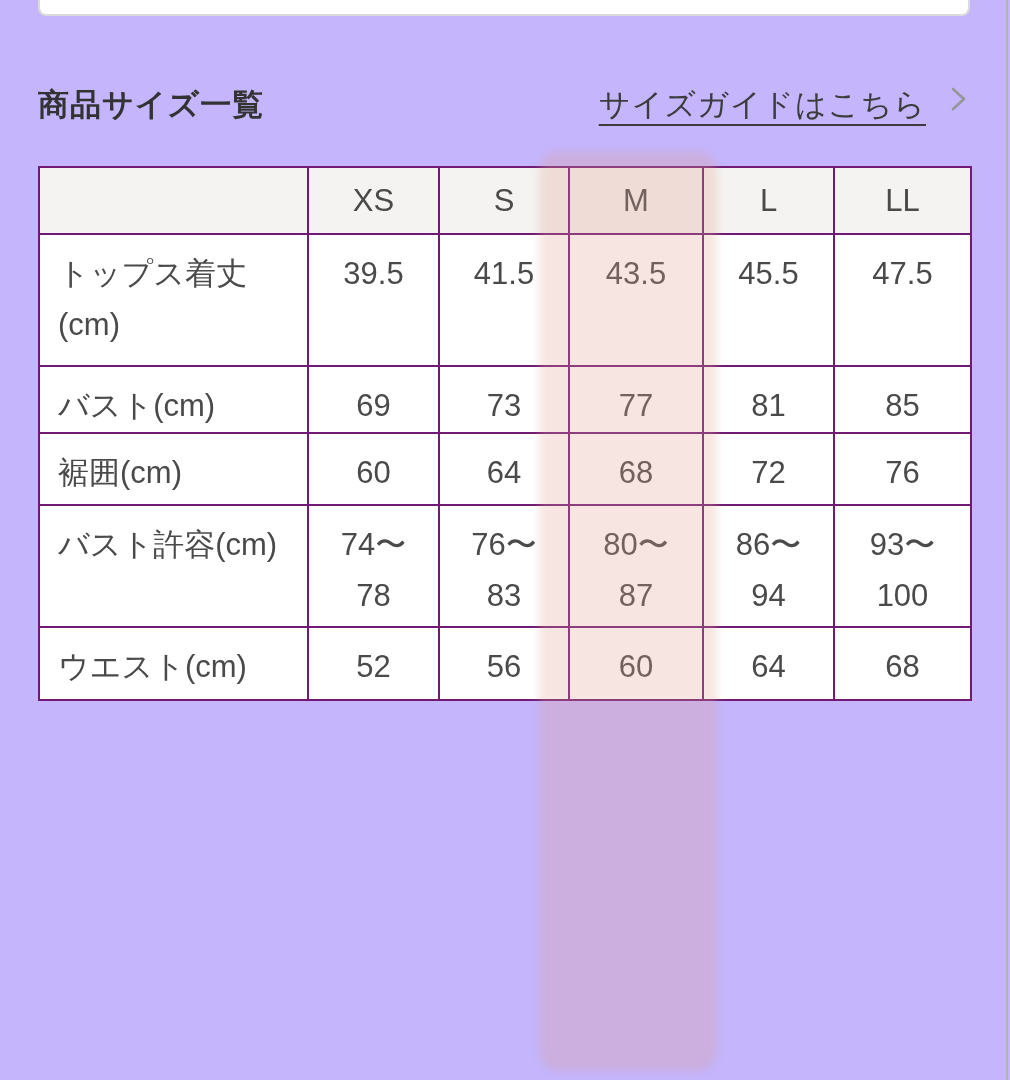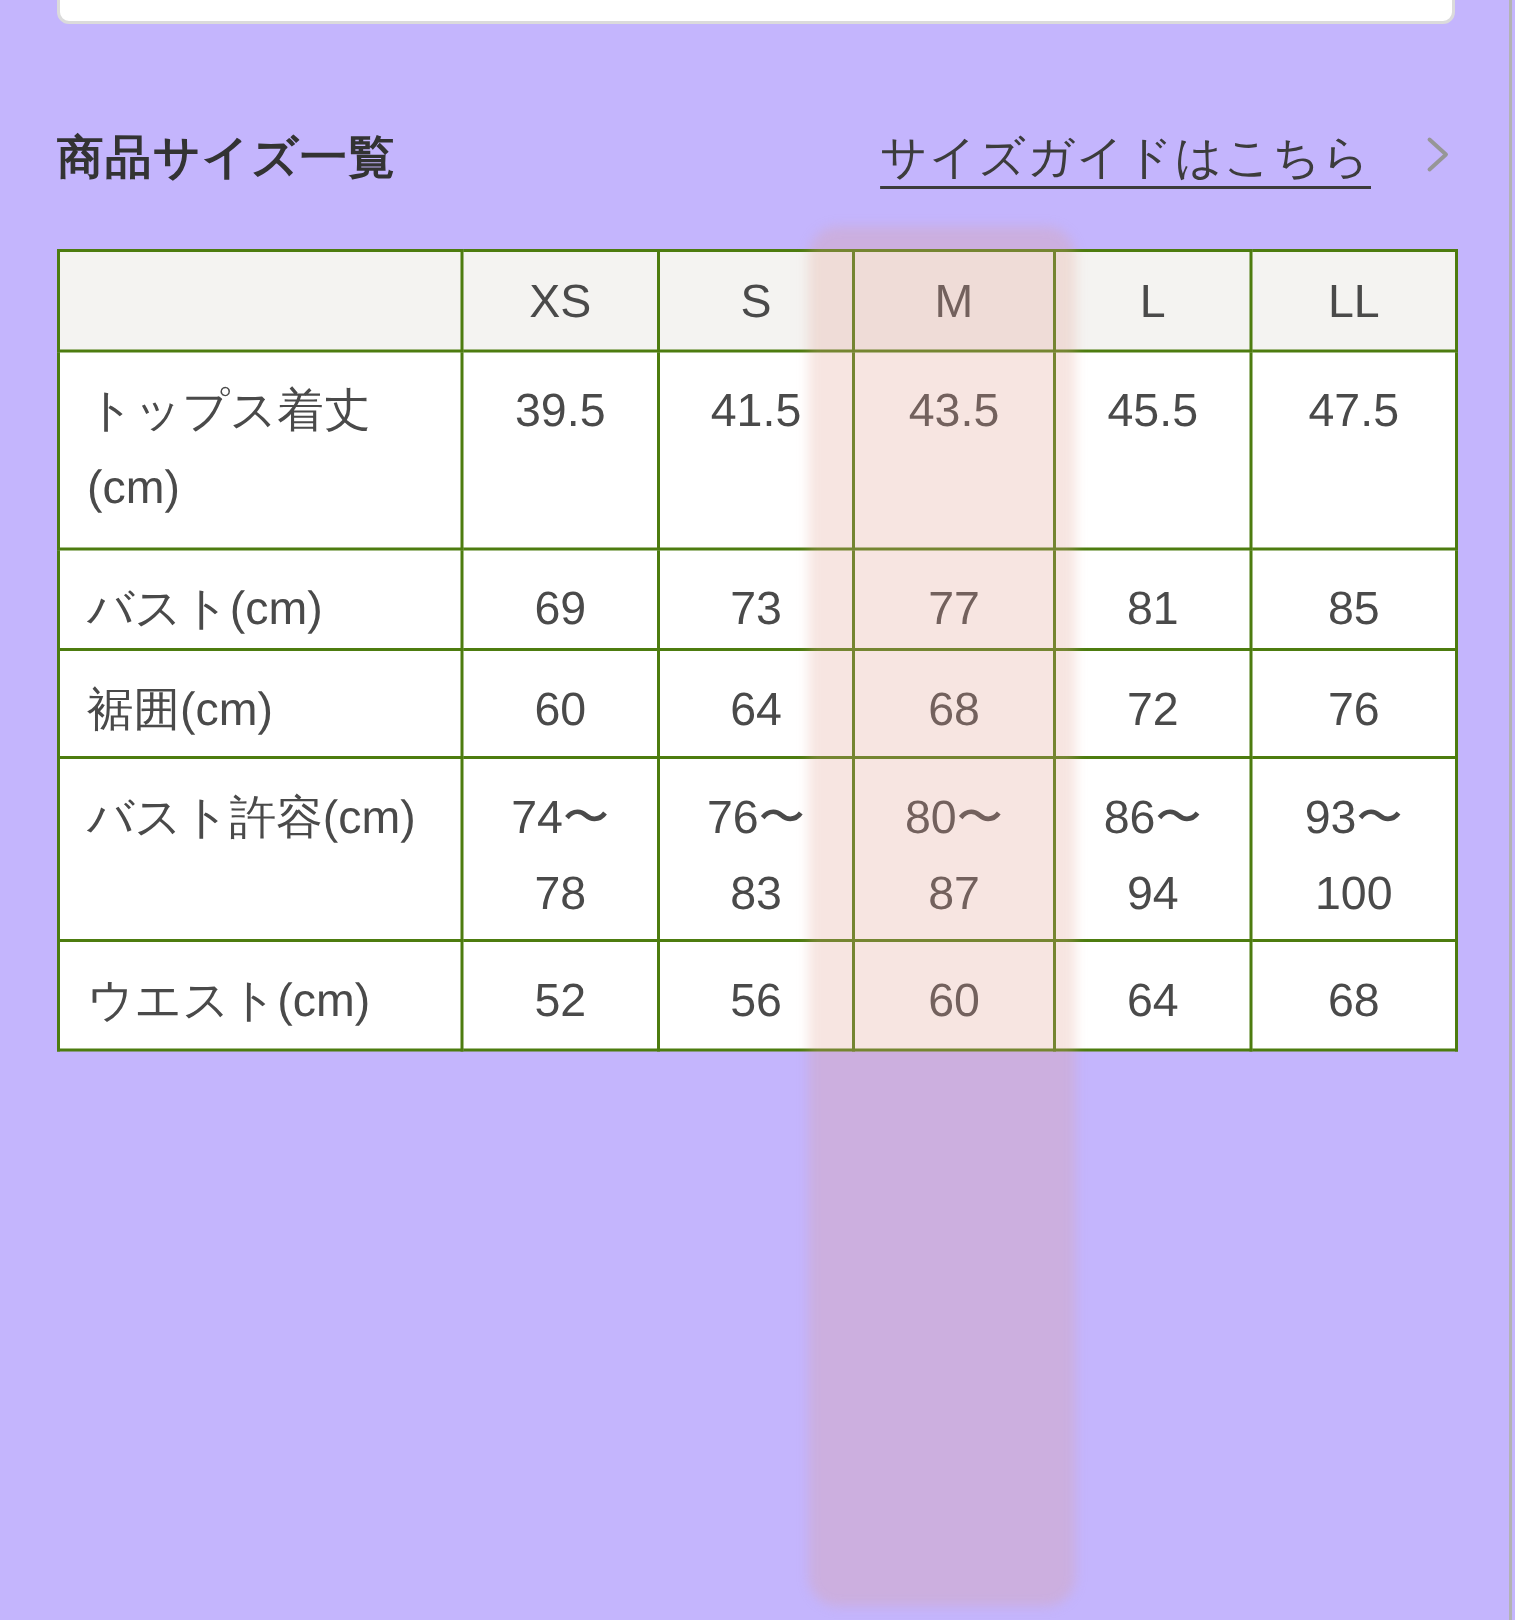--- a/index.html
+++ b/index.html
@@ -46,22 +46,22 @@
     align-items: center;
   }
   .page-title {
     font-size: 31px;
     font-weight: 700;
     color: #333333;
     letter-spacing: 1px;
   }
   .size-guide-link {
     display: flex;
-    align-items: center;
-    gap: 32px;
+    align-items: flex-start;
+    gap: 20px;
     cursor: pointer;
     text-decoration: none;
   }
   .size-guide-link .link-text {
     font-size: 31px;
     color: #3c3c3c;
     text-decoration: underline;
     text-decoration-thickness: 2px;
     text-underline-offset: 9px;
     letter-spacing: 1px;
@@ -70,21 +70,21 @@
 
   table.size-table {
     position: absolute;
     left: 38px;
     top: 166px;
     width: 932px;
     border-collapse: collapse;
     table-layout: fixed;
   }
   .size-table th, .size-table td {
-    border: 2px solid #4d7c0f;
+    border: 2px solid #701a75;
     font-size: 31px;
     font-weight: 400;
     color: #4a4a4a;
     box-sizing: border-box;
   }
   .size-table thead th {
     background: #f4f3f1;
     text-align: center;
     vertical-align: middle;
     height: 67px;

